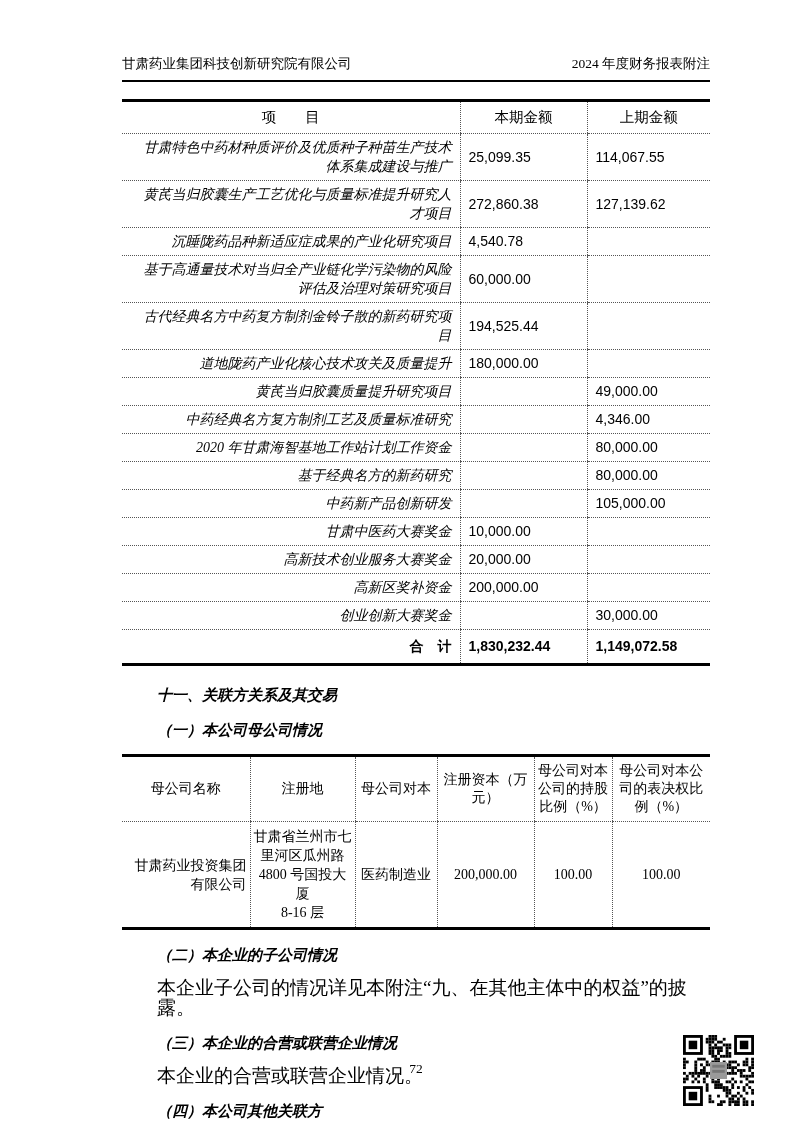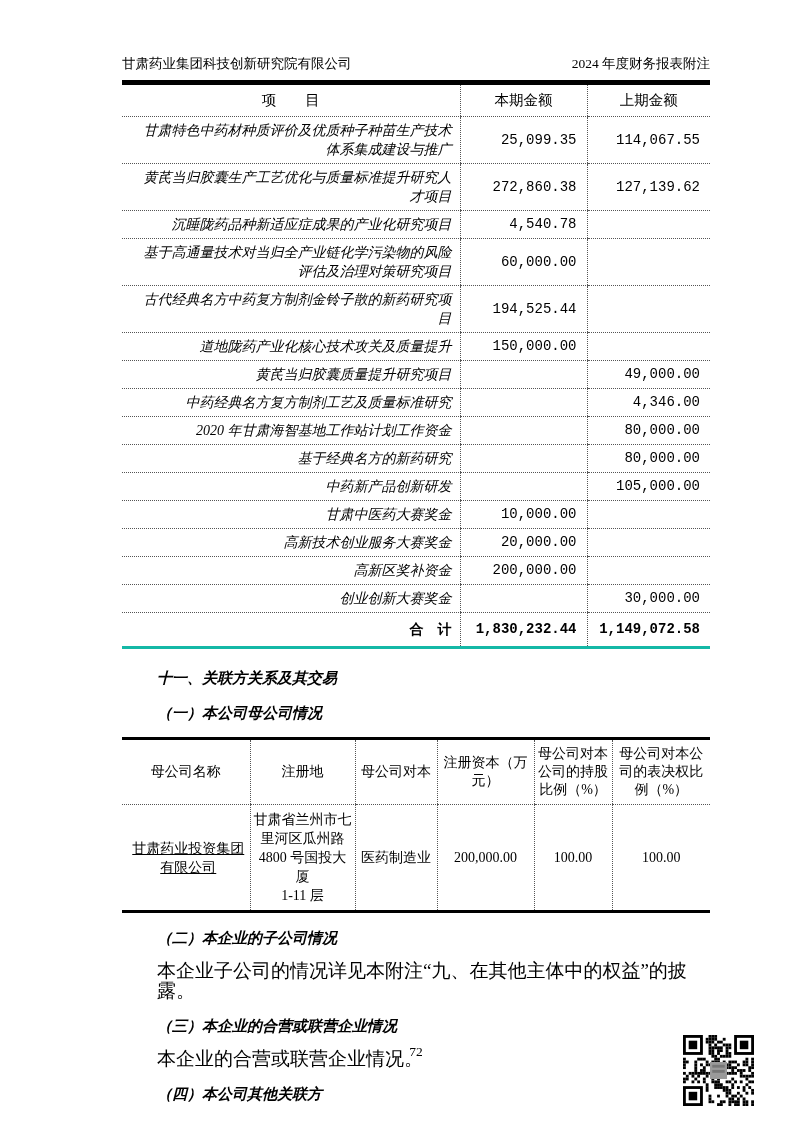--- a/index.html
+++ b/index.html
@@ -6,44 +6,44 @@
   html,body { margin:0; padding:0; background:#ffffff; }
   body { font-family:"Liberation Serif","DejaVu Serif",serif; color:#000; }
   .page { position:relative; width:788px; height:1123px; background:#fff; overflow:hidden;border-radius:11px; }
   .content { position:absolute; left:122px; top:0; width:588px; }
 
   .doc-header { display:flex; justify-content:space-between; align-items:flex-end;
     padding-top:55px; padding-bottom:7px; border-bottom:2px solid #000; font-size:13.5px; }
 
   table { border-collapse:collapse; width:100%; table-layout:fixed; }
 
-  .grant-table { border-top:3px solid #000; border-bottom:3px solid #14b8a6; font-size:14px; }
+  .grant-table { margin-top:17px; border-top:3px solid #000; border-bottom:3px solid #000000; font-size:14px; }
   .grant-table th { font-weight:normal; font-size:14.5px; text-align:center;
     border-bottom:1px dotted #555; padding:6px 4px; }
   .grant-table td { border-bottom:1px dotted #555; padding:4px 8px; line-height:19px; }
   .grant-table th + th, .grant-table td + td { border-left:1px dotted #555; }
   .grant-table td.name { text-align:right;font-style:italic; }
-  .grant-table td.num { text-align:right; padding-right:10px;
-    font-family:Liberation Mono, monospace; }
+  .grant-table td.num { text-align:left; padding-right:10px;
+    font-family:Liberation Sans, sans-serif; }
   .grant-table tfoot td { border-bottom:none; font-weight:bold; padding:7px 8px; }
   .grant-table tfoot td.ctr { text-align:right; }
 
   .section-title, .sub-title { font-family:"Liberation Sans","DejaVu Sans",sans-serif;
     font-weight:bold; font-size:15px;font-style:italic; }
   .section-title { margin:20px 0 0 35px; }
   .sub-title { margin:16px 0 0 35px; }
   .para { font-size:19px; margin:13px 0 0 35px; line-height:20px; }
 
   .parent-table { margin-top:14px; border-top:3px solid #000; border-bottom:3px solid #000; font-size:14px; }
   .parent-table th { font-weight:normal; text-align:center; border-bottom:1px dotted #555;
     padding:5px 2px; line-height:18px; white-space:pre-line; vertical-align:middle; }
   .parent-table td { text-align:center; padding:5px 3px; line-height:19px;
     white-space:pre-line; vertical-align:middle; }
   .parent-table th + th, .parent-table td + td { border-left:1px dotted #555; }
-  .parent-table td.left { text-align:center; padding-left:8px;text-decoration:underline; }
+  .parent-table td.left { text-align:right; padding-left:8px; }
 
   .page-num { position:absolute; left:0; bottom:44px; width:100%; text-align:center; font-size:13.5px; }
   .qr { position:absolute; right:34px; bottom:17px; width:71px; height:71px; }
 </style>
 </head>
 <body>
 
 <div class="page">
   <div class="content">
 
@@ -86,21 +86,21 @@
             <td class="num">60,000.00</td>
             <td class="num"></td>
           </tr>
           <tr>
             <td class="name">古代经典名方中药复方制剂金铃子散的新药研究项目</td>
             <td class="num">194,525.44</td>
             <td class="num"></td>
           </tr>
           <tr>
             <td class="name">道地陇药产业化核心技术攻关及质量提升</td>
-            <td class="num">150,000.00</td>
+            <td class="num">180,000.00</td>
             <td class="num"></td>
           </tr>
           <tr>
             <td class="name">黄芪当归胶囊质量提升研究项目</td>
             <td class="num"></td>
             <td class="num">49,000.00</td>
           </tr>
           <tr>
             <td class="name">中药经典名方复方制剂工艺及质量标准研究</td>
             <td class="num"></td>
@@ -178,21 +178,21 @@
 例（%）</th>
         </tr>
       </thead>
       <tbody>
         <tr>
           <td class="left">甘肃药业投资集团
 有限公司</td>
           <td>甘肃省兰州市七
 里河区瓜州路
 4800 号国投大厦
-1-11 层</td>
+8-16 层</td>
           <td>医药制造业</td>
           <td>200,000.00</td>
           <td>100.00</td>
           <td>100.00</td>
         </tr>
       </tbody>
     </table>
 
     <div class="sub-title">（二）本企业的子公司情况</div>
     <div class="para">本企业子公司的情况详见本附注“九、在其他主体中的权益”的披露。</div>

